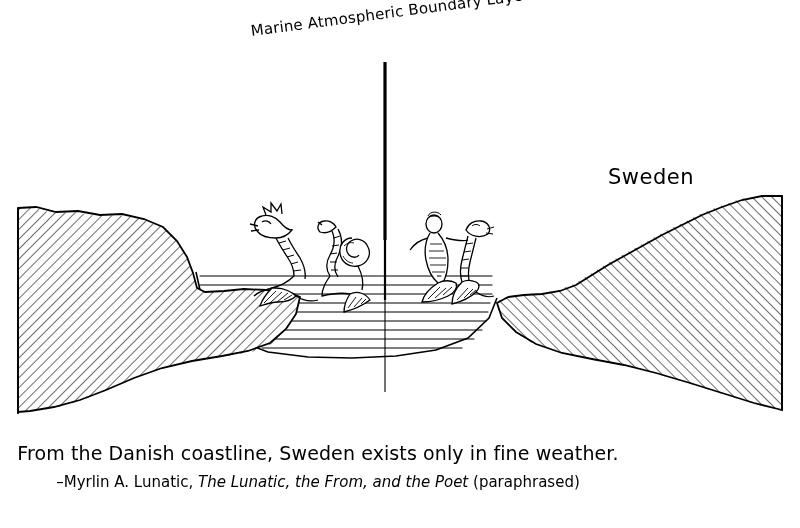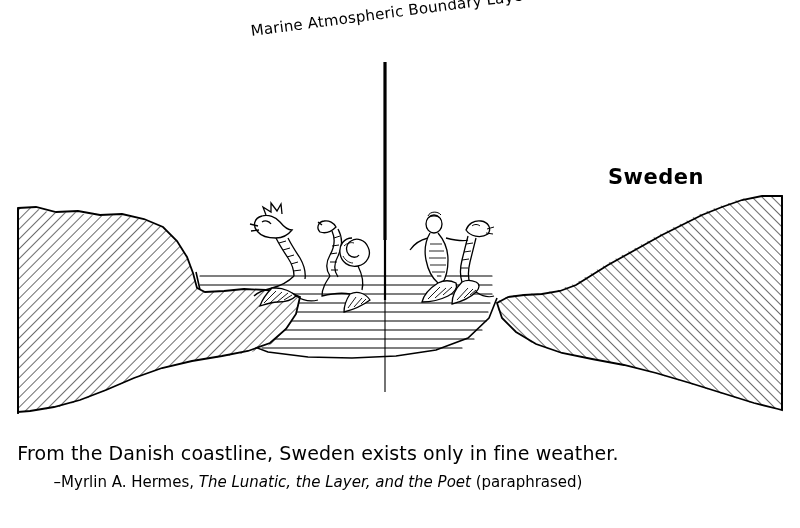--- a/index.html
+++ b/index.html
@@ -45,21 +45,21 @@
     top: 165px;
     font-size: 21px;
     font-weight: bold;
     letter-spacing: 0.5px;
   }
 
   #sweden-label {
     left: 608px;
     top: 165px;
     font-size: 21px;
-    font-weight: bold;
+    font-weight: normal;
     letter-spacing: 0.5px;
   }
 
   
   #caption-block {
     position: absolute;
     left: 0;
     top: 440px;
     width: 636px;
     text-align: center;
@@ -288,17 +288,17 @@
   </svg>
 
   <div id="boundary-label" class="label">Marine Atmospheric Boundary Layer</div>
 
 
   <div id="sweden-label" class="label">Sweden</div>
 
   <div id="caption-block">
     <div id="caption-main">From the Danish coastline, Sweden exists only in fine weather.</div>
     <div id="caption-credit">
-      <span>–Myrlin A. Hermes, </span><span class="work">The Lunatic, the Layer, and the Poet</span><span> (paraphrased)</span>
+      <span>–Myrlin A. Lunatic, </span><span class="work">The Lunatic, the From, and the Poet</span><span> (paraphrased)</span>
     </div>
   </div>
 
 </div>
 
 </body></html>

